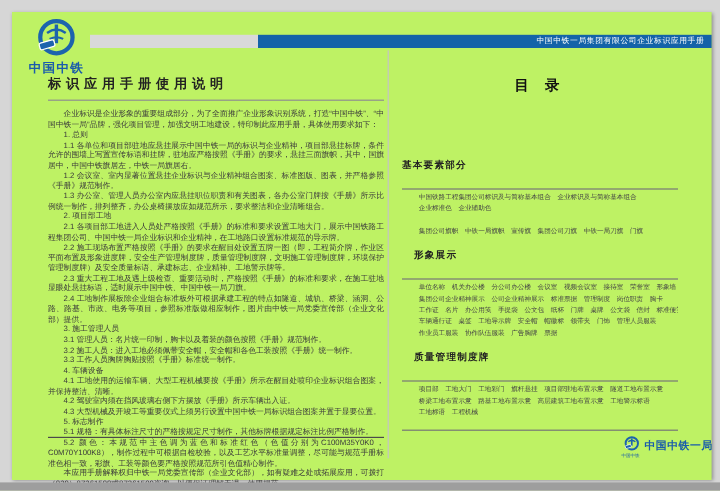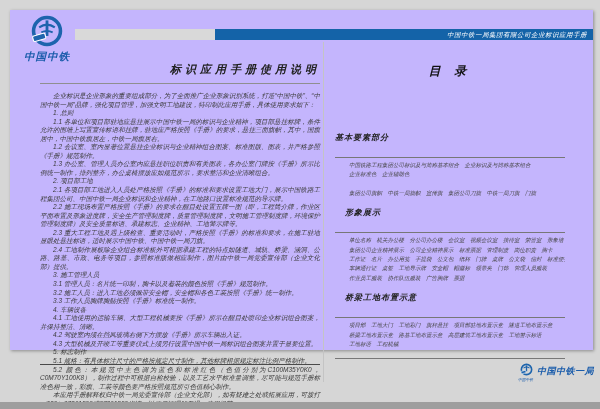--- a/index.html
+++ b/index.html
@@ -3,38 +3,37 @@
 <meta charset="utf-8">
 <style>
   html,body{margin:0;padding:0;}
   body{
     width:600px;height:409px;position:relative;overflow:hidden;
     background:#d6d6d6;
     font-family:"Liberation Sans","DejaVu Sans",sans-serif;
   }
   .floor{position:absolute;left:0;bottom:0;width:600px;height:7px;background:#9e9e9e;}
   .page{
-    position:absolute;left:10px;top:10px;width:583px;height:340px;background:#c4b5fd;
+    position:absolute;left:10px;top:10px;width:583px;height:390px;background:#bef264;
     box-shadow:1px 1px 3px rgba(0,0,0,.35);
-    font-style:italic;
   }
   .fold{position:absolute;left:313px;top:32px;height:340px;width:1px;background:#c4c4c4;}
 
   
   .emblem{position:absolute;left:20px;top:4px;width:34px;height:34px;}
   .logo-text{position:absolute;left:6px;top:40px;width:62px;text-align:center;
     color:#1a5cab;font-weight:bold;font-size:10.5px;letter-spacing:1px;}
   .bar-gray{position:absolute;left:65px;top:19px;width:140px;height:11px;background:#d9d9d9;}
   .bar-blue{position:absolute;left:205px;top:19px;width:378px;height:11px;background:#1463a8;
     color:#fff;font-size:6.5px;line-height:11px;text-align:right;padding-right:6px;
     box-sizing:border-box;letter-spacing:.5px;white-space:nowrap;overflow:hidden;}
 
   
   .left-col{position:absolute;left:30px;top:52px;width:280px;}
-  .doc-title{margin:0 0 6px;text-align:right;font-size:11px;font-weight:bold;
+  .doc-title{margin:0 0 6px;text-align:left;font-size:11px;font-weight:bold;
     letter-spacing:4px;color:#222;}
   .title-rule{border:none;border-top:1px solid #8f8f8f;margin:0 0 8px;}
   .body-text p{margin:0;font-size:6.5px;line-height:8.55px;text-align:justify;
     text-indent:2em;color:#3b3b3b;}
   .bottom-rule{position:absolute;left:30px;top:354px;width:280px;border:none;
     border-top:1px solid #4a4a4a;margin:0;}
 
   
   .right-col{position:absolute;left:325px;top:53px;width:230px;}
   .toc-title{margin:0 0 52px;text-align:center;font-size:12px;font-weight:bold;
@@ -120,21 +119,21 @@
 
     <div class="sec-heading sub">形象展示</div>
     <div class="toc-rows">
       <div class="toc-row">单位名称　机关办公楼　分公司办公楼　会议室　视频会议室　接待室　荣誉室　形象墙</div>
       <div class="toc-row">集团公司企业精神展示　公司企业精神展示　标准票据　管理制度　岗位职责　胸卡</div>
       <div class="toc-row">工作证　名片　办公用笺　手提袋　公文包　纸杯　门牌　桌牌　公文袋　信封　标准便笺</div>
       <div class="toc-row">车辆通行证　桌签　工地导示牌　安全帽　帽徽标　领带夹　门饰　管理人员服装</div>
       <div class="toc-row">作业员工服装　协作队伍服装　广告胸牌　票据</div>
     </div>
 
-    <div class="sec-heading sub">桥梁工地布置示意</div>
+    <div class="sec-heading sub">质量管理制度牌</div>
     <div class="toc-rows">
       <div class="toc-row">项目部　工地大门　工地彩门　旗杆悬挂　项目部驻地布置示意　隧道工地布置示意</div>
       <div class="toc-row">桥梁工地布置示意　路基工地布置示意　高层建筑工地布置示意　工地警示标语</div>
       <div class="toc-row">工地标语　工程机械</div>
     </div>
     <hr class="closing-rule">
   </div>
 
   <div class="footer-logo">
     <svg class="footer-emblem" viewBox="0 0 48 48">

